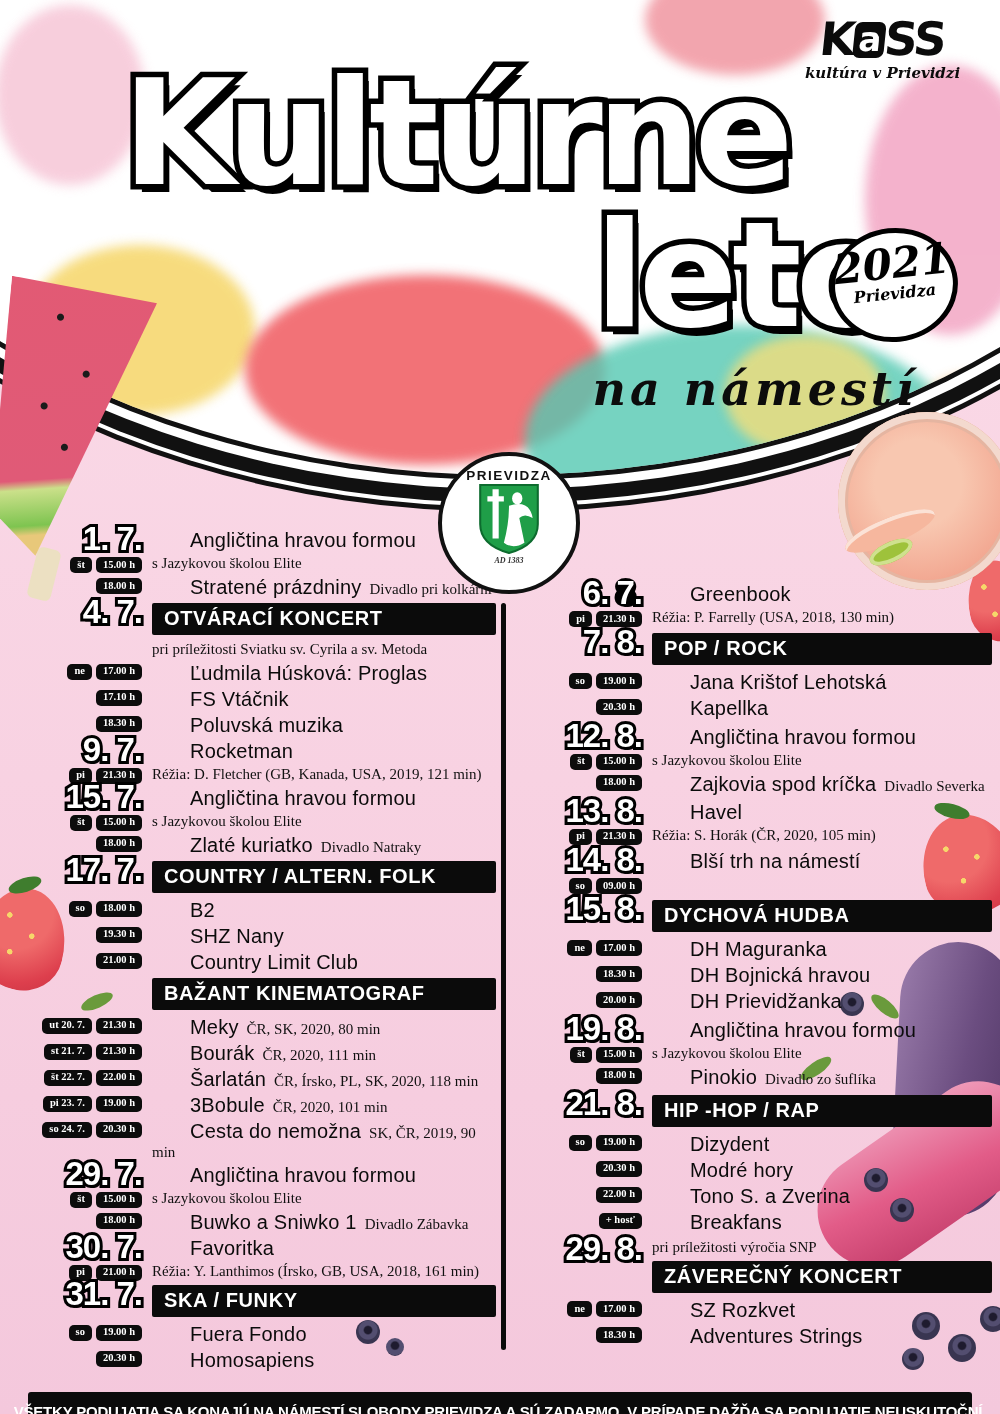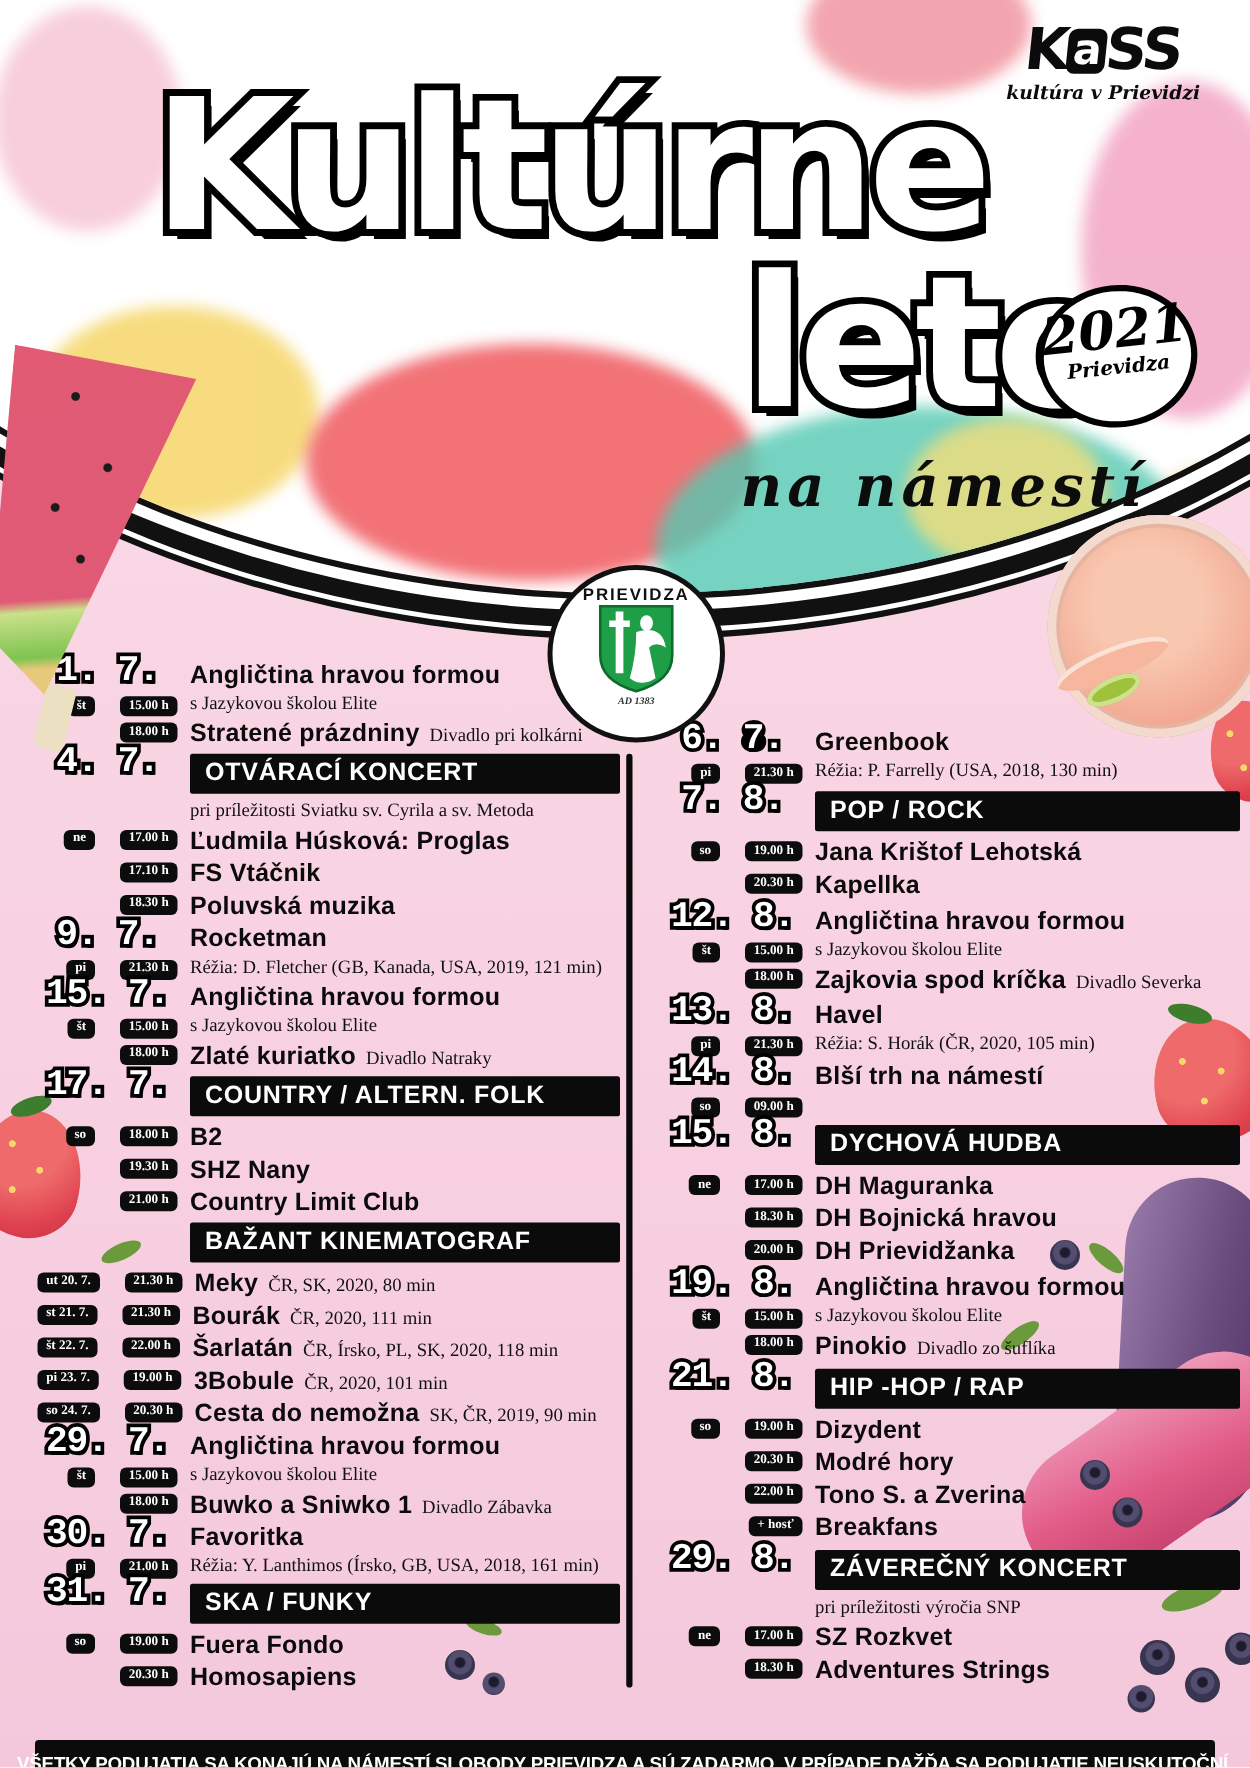--- a/index.html
+++ b/index.html
@@ -42,30 +42,30 @@
   .crest .cyear{font-family:"Liberation Serif",serif;font-style:italic;font-weight:700;font-size:8px;color:#333;margin-top:1px;}
 
   
   .col{position:absolute;display:flex;flex-direction:column;justify-content:space-between;z-index:4;}
   #col-left{left:30px;top:528px;width:466px;height:822px;}
   #col-right{left:530px;top:582px;width:462px;height:768px;}
   .divider{position:absolute;left:501px;top:603px;width:5px;height:747px;background:#0a0a0a;border-radius:3px;z-index:4;}
 
   .event{position:relative;}
   .row{display:flex;gap:10px;margin-bottom:2px;align-items:flex-start;}
-  .badge-cell{flex:0 0 112px;display:flex;justify-content:flex-end;gap:20px;padding-top:3px;white-space:nowrap;}
+  .badge-cell{flex:0 0 112px;display:flex;justify-content:flex-end;gap:4px;padding-top:3px;white-space:nowrap;}
   .content-cell{flex:1;min-width:0;}
-  .date-bubble{position:absolute;left:0;top:-6px;width:112px;text-align:center;z-index:2;
-    font-family:Liberation Mono, monospace;font-weight:900;font-size:29px;line-height:1;letter-spacing:-1px;}
+  .date-bubble{position:absolute;left:0;top:-6px;width:112px;text-align:right;z-index:2;
+    font-family:Liberation Sans, sans-serif;font-weight:900;font-size:33px;line-height:1;letter-spacing:-1px;}
   .date-bubble::before{-webkit-text-stroke:6px #000;text-shadow:2px 3px 0 #000;}
   .event.has-date .row:first-child .content-cell,
   .event.has-date .row:nth-child(2) .content-cell{}
   .pill{background:#0c0c0c;color:#fff;font-family:"Liberation Serif",serif;font-weight:700;
     font-size:10.5px;line-height:1;padding:2.5px 7px 3px;border-radius:5px;}
-  .etitle{font-weight:700;font-size:20px;line-height:1.2;letter-spacing:.2px;color:#0b0b0b;}
+  .etitle{font-weight:400;font-size:20px;line-height:1.2;letter-spacing:.2px;color:#0b0b0b;margin-left:38px;}
   .note{font-family:"Liberation Serif",serif;font-size:15px;color:#111;margin-left:8px;}
   .sub{font-family:"Liberation Serif",serif;font-size:15px;line-height:1.25;color:#111;display:inline-block;min-height:15px;}
   .banner{display:block;background:#0b0b0b;color:#fff;font-weight:700;font-size:20px;line-height:1;
     padding:5px 12px 7px;border-radius:2px;letter-spacing:.6px;margin:2px 0 3px;}
 
   
   .footer-bar{position:absolute;left:28px;right:28px;top:1364px;height:38px;background:#0b0b0b;border-radius:3px;
     display:flex;align-items:center;justify-content:center;z-index:9;margin-top:28px;}
   .footer-bar span{color:#fff;font-weight:700;font-size:15px;letter-spacing:-.2px;white-space:nowrap;}
 
@@ -557,27 +557,27 @@
           <div class="badge-cell">
             <span class="pill">+ hosť</span>
           </div>
           <div class="content-cell"><span class="etitle">Breakfans</span></div>
         </div>
       </div>
       <div class="event has-date">
         <div class="date-bubble bubble" data-text="29. 8.">29. 8.</div>
         <div class="row">
           <div class="badge-cell"></div>
+          <div class="content-cell"><span class="sub">pri príležitosti výročia SNP</span></div>
+        </div>
+        <div class="row">
+          <div class="badge-cell"></div>
           <div class="content-cell">
             <span class="banner">ZÁVEREČNÝ KONCERT</span>
           </div>
-        </div>
-        <div class="row">
-          <div class="badge-cell"></div>
-          <div class="content-cell"><span class="sub">pri príležitosti výročia SNP</span></div>
         </div>
         <div class="row">
           <div class="badge-cell">
             <span class="pill">ne</span>
             <span class="pill">17.00 h</span>
           </div>
           <div class="content-cell"><span class="etitle">SZ Rozkvet</span></div>
         </div>
         <div class="row">
           <div class="badge-cell">

